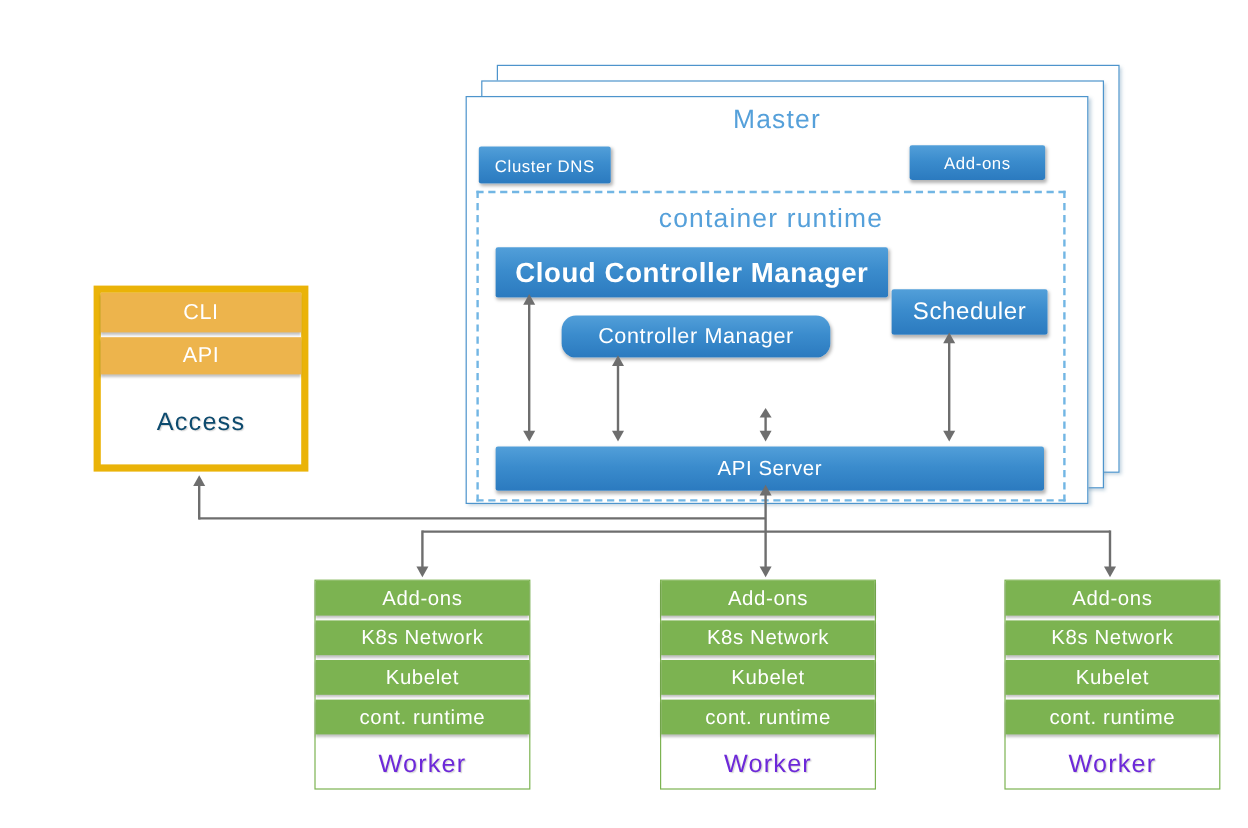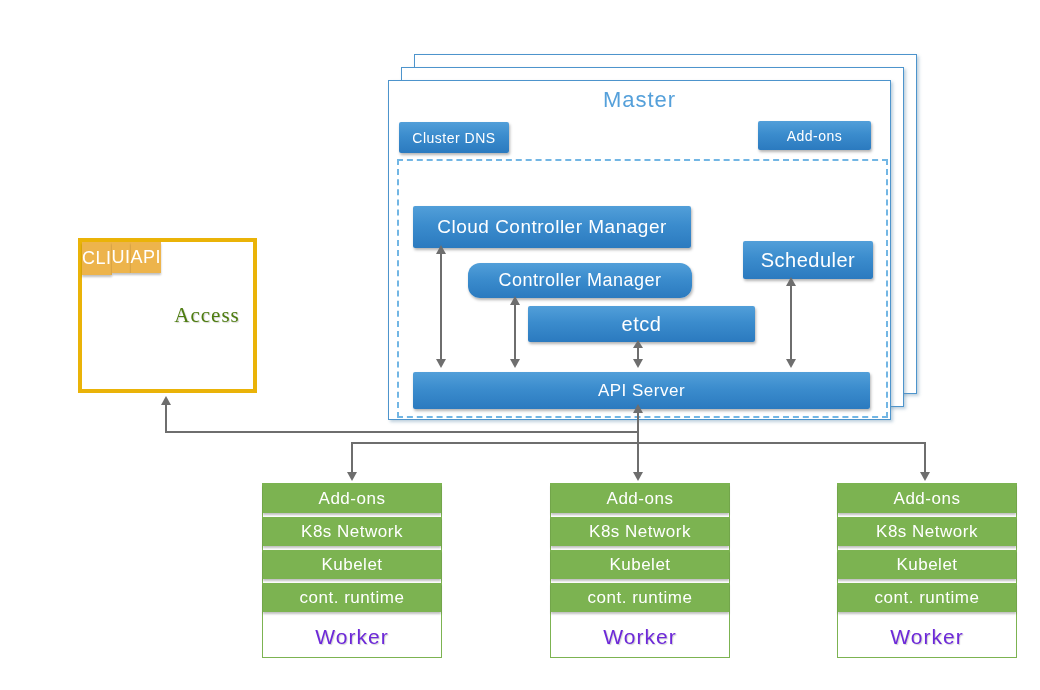--- a/index.html
+++ b/index.html
@@ -1,42 +1,42 @@
 <!DOCTYPE html>
 <html><head>
 <meta charset="utf-8">
 <style>
   html,body{margin:0;padding:0;background:#fff;}
   body{font-family:"Liberation Sans","DejaVu Sans",sans-serif;}
   .stage{position:relative;width:1040px;height:690px;background:#fff;overflow:hidden;}
 
   
   .panel{position:absolute;width:501px;height:338px;background:#fff;
-         border:1.5px solid #4d94cc;box-shadow:2px 2px 3px rgba(110,150,180,.45);}
+         border:1.5px solid #4d94cc;box-shadow:2px 2px 3px rgba(110,150,180,.45);padding-left:16px;}
   .master-title{position:absolute;top:6px;left:0;width:100%;text-align:center;
          font-size:22px;letter-spacing:1px;color:#55a0da;}
 
   .blue-box{position:absolute;display:flex;align-items:center;justify-content:center;
          color:#fff;letter-spacing:.5px;border-radius:2px;
          background:linear-gradient(180deg,#529fd9 0%,#3b8ccd 45%,#2b7abf 100%);
          box-shadow:1px 2px 3px rgba(0,0,0,.3);}
   .runtime{position:absolute;border:2px dashed #72b6e4;background:transparent;}
   .runtime-title{position:absolute;top:8px;left:0;width:100%;text-align:center;
          font-size:22px;letter-spacing:1px;color:#55a0da;}
 
   
   .access-box{position:absolute;left:78px;top:238px;width:179px;height:155px;
-         border:4px solid #eab308;box-sizing:border-box;display:flex;flex-direction:row;}
+         border:6px solid #eab308;box-sizing:border-box;display:flex;flex-direction:column;}
   .access-bar{height:31px;flex:0 0 auto;margin-bottom:4px;background:#edb44c;
          display:flex;align-items:center;justify-content:center;color:#fff;
          font-size:18px;letter-spacing:.5px;box-shadow:0 2px 2px rgba(0,0,0,.25);}
   .access-bar.first{height:33px;}
   .access-label{flex:1;display:flex;align-items:center;justify-content:center;
-         color:#4d7c0f;font-size:21px;letter-spacing:1px;
-         text-shadow:1px 1px 1px rgba(0,0,0,.18);font-family:Liberation Serif, serif;}
+         color:#0c4a6e;font-size:21px;letter-spacing:1px;
+         text-shadow:1px 1px 1px rgba(0,0,0,.18);}
 
   
   .worker-box{position:absolute;top:483px;width:180px;height:175px;
          border:1px solid #7cb351;box-sizing:border-box;display:flex;flex-direction:column;}
   .worker-bar{height:29px;flex:0 0 auto;margin-bottom:4px;background:#7cb351;
          display:flex;align-items:center;justify-content:center;color:#fff;
          font-size:17px;letter-spacing:.5px;box-shadow:0 2px 2px rgba(0,0,0,.25);}
   .worker-label{flex:1;display:flex;align-items:center;justify-content:center;
          color:#6d28d9;font-size:21px;letter-spacing:1px;
          text-shadow:1px 1px 1px rgba(0,0,0,.18);}
@@ -58,49 +58,44 @@
 
     <div class="blue-box" style="left:10px;top:41px;width:110px;height:31px;font-size:14px;">
       <span>Cluster DNS</span>
     </div>
 
     <div class="blue-box" style="left:369px;top:40px;width:113px;height:29px;font-size:14px;">
       <span>Add-ons</span>
     </div>
 
     <div class="runtime" style="left:8px;top:78px;width:487px;height:255px;">
+      <div class="runtime-title">container runtime</div>
 
-      <div class="blue-box" style="left:14px;top:45px;width:278px;height:42px;font-size:19px;">
+      <div class="blue-box" style="left:14px;top:45px;width:327px;height:42px;font-size:23px;font-weight:bold;">
         <span>Cloud Controller Manager</span>
       </div>
 
       <div class="blue-box" style="left:69px;top:102px;width:224px;height:35px;font-size:18px;border-radius:12px;">
         <span>Controller Manager</span>
       </div>
 
       <div class="blue-box" style="left:320px;top:80px;width:130px;height:38px;font-size:20px;margin-left:24px;">
         <span>Scheduler</span>
       </div>
 
-      <div class="blue-box" style="left:129px;top:145px;width:227px;height:36px;font-size:20px;">
-        <span>etcd</span>
-      </div>
 
       <div class="blue-box" style="left:14px;top:211px;width:457px;height:37px;font-size:17px;">
         <span>API Server</span>
       </div>
     </div>
   </div>
 
   <div class="access-box">
     <div class="access-bar first">
       <span>CLI</span>
-    </div>
-    <div class="access-bar">
-      <span>UI</span>
     </div>
     <div class="access-bar">
       <span>API</span>
     </div>
     <div class="access-label">Access</div>
   </div>
 
   <div class="worker-box" style="left:262px;">
     <div class="worker-bar">
       <span>Add-ons</span>

